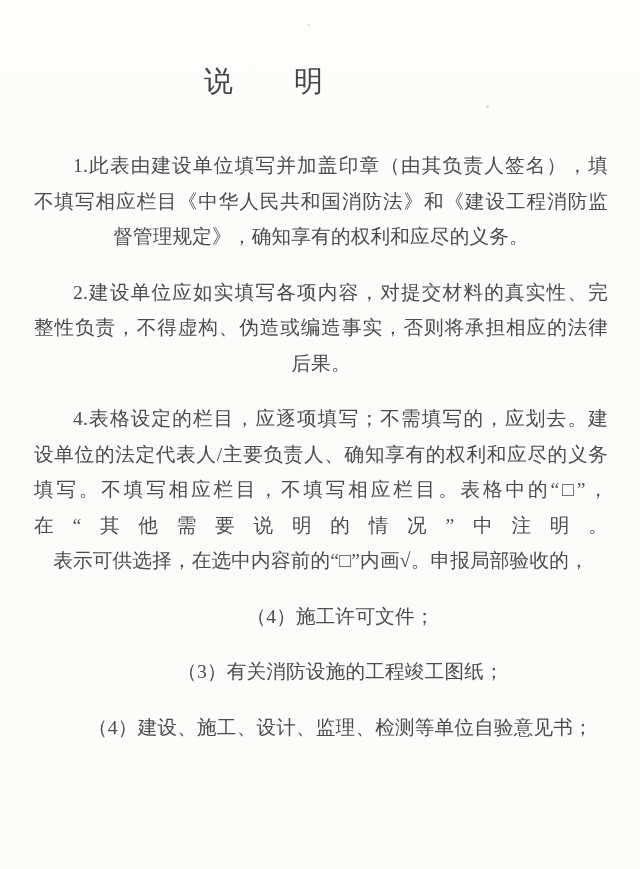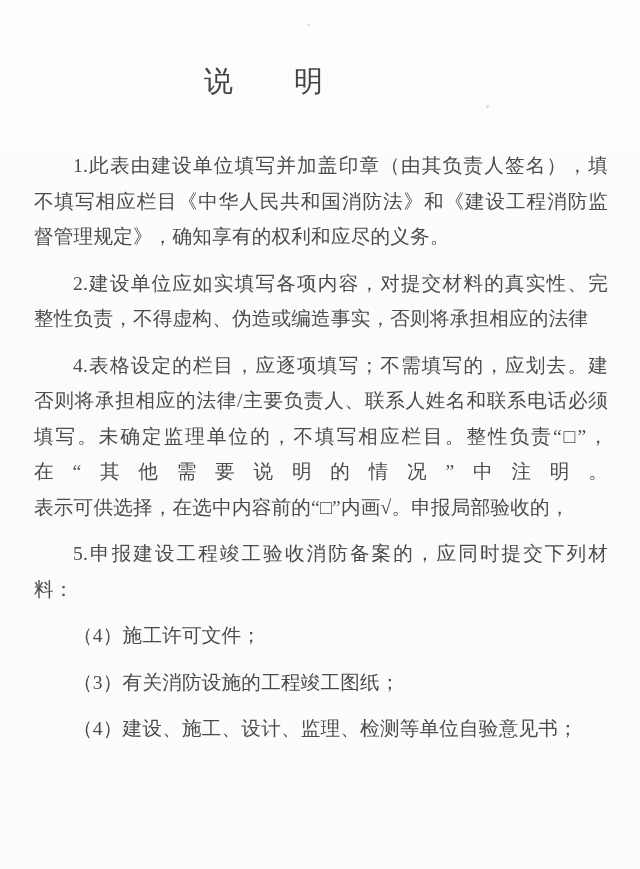--- a/index.html
+++ b/index.html
@@ -31,28 +31,29 @@
     font-weight: 500;
     letter-spacing: 1px;
   }
   .content {
     margin-top: 50px;
   }
   .para {
     margin: 0;
   }
   .para + .para {
-    margin-top: 11px;
+    margin-top: 20px;
   }
   .line {
     font-size: 19.6px;
     line-height: 35.5px;
     letter-spacing: 0.2px;
     white-space: normal;
     color: #4b4b4b;
+    text-align: center;
   }
   
   .para .line:not(:last-child) {
     text-align: justify;
     text-align-last: justify;
   }
   .indent {
     text-indent: 39px;
   }
   .speck {
@@ -71,31 +72,28 @@
   <div class="title">说　　明</div>
   <div class="content">
       <div class="para">
         <div class="line indent">1.此表由建设单位填写并加盖印章（由其负责人签名），填</div>
         <div class="line">不填写相应栏目《中华人民共和国消防法》和《建设工程消防监</div>
         <div class="line">督管理规定》，确知享有的权利和应尽的义务。</div>
       </div>
       <div class="para">
         <div class="line indent">2.建设单位应如实填写各项内容，对提交材料的真实性、完</div>
         <div class="line">整性负责，不得虚构、伪造或编造事实，否则将承担相应的法律</div>
+        <div class="line">后果。</div>
       </div>
       <div class="para">
         <div class="line indent">4.表格设定的栏目，应逐项填写；不需填写的，应划去。建</div>
-        <div class="line">否则将承担相应的法律/主要负责人、联系人姓名和联系电话必须</div>
-        <div class="line">填写。未确定监理单位的，不填写相应栏目。整性负责“□”，</div>
+        <div class="line">设单位的法定代表人/主要负责人、确知享有的权利和应尽的义务</div>
+        <div class="line">填写。不填写相应栏目，不填写相应栏目。表格中的“□”，</div>
         <div class="line">在“其他需要说明的情况”中注明。</div>
         <div class="line">表示可供选择，在选中内容前的“□”内画√。申报局部验收的，</div>
-      </div>
-      <div class="para">
-        <div class="line indent">5.申报建设工程竣工验收消防备案的，应同时提交下列材</div>
-        <div class="line">料：</div>
       </div>
       <div class="para">
         <div class="line indent">（4）施工许可文件；</div>
       </div>
       <div class="para">
         <div class="line indent">（3）有关消防设施的工程竣工图纸；</div>
       </div>
       <div class="para">
         <div class="line indent">（4）建设、施工、设计、监理、检测等单位自验意见书；</div>
       </div>

